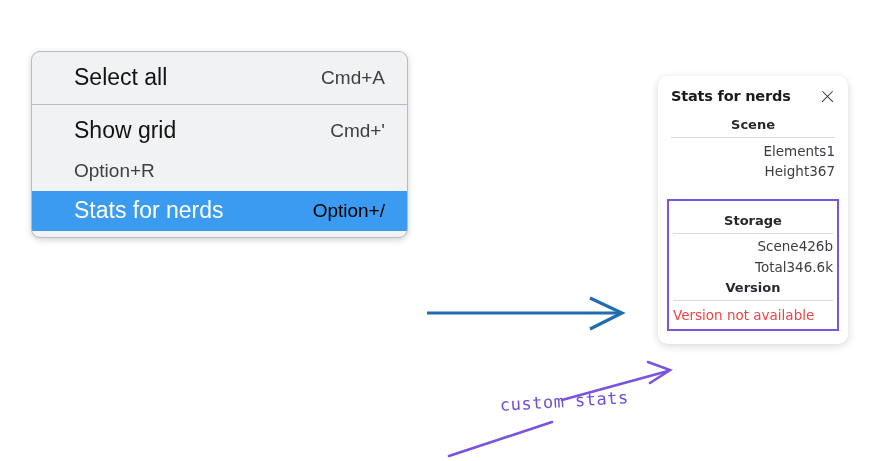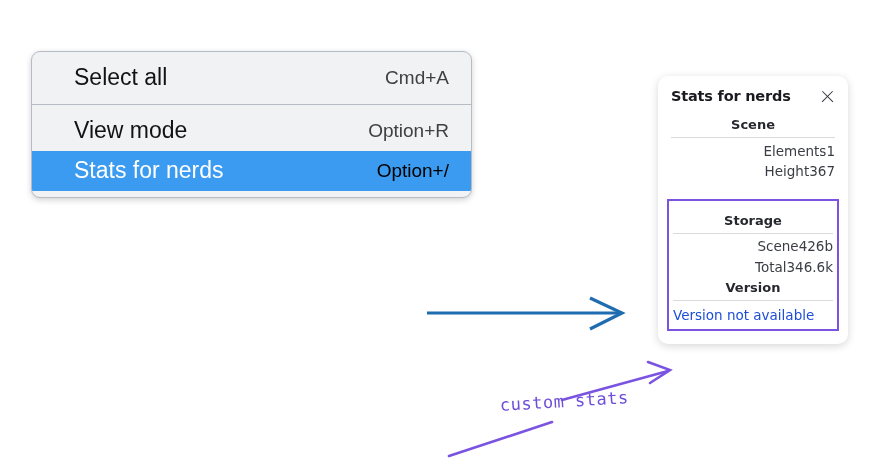--- a/index.html
+++ b/index.html
@@ -14,21 +14,21 @@
     overflow: hidden;
     font-family: "Liberation Sans", sans-serif;
     -webkit-font-smoothing: antialiased;
   }
 
   
   #context-menu {
     position: absolute;
     left: 31px;
     top: 51px;
-    width: 441px;
+    width: 377px;
     background: #f1f2f4;
     border: 1px solid #b6bcc4;
     border-radius: 9px;
     box-shadow: 0 2px 6px rgba(0,0,0,0.18);
     box-sizing: border-box;
     overflow: hidden;
   }
   .menu-section {
     padding: 6px 0;
   }
@@ -131,21 +131,21 @@
   .stat-row .v { white-space: nowrap; }
 
   .highlight-box {
     border: 2px solid #7a53e1;
     margin: 16px -4px 0 -4px;
     padding: 11px 4px 5px 4px;
     box-sizing: border-box;
   }
   .full-row {
     font-size: 13.5px;
-    color: #1d4ed8;
+    color: #ef4444;
     padding: 3px 0 1px 0;
     white-space: nowrap;
   }
 
   
   #annotations {
     position: absolute;
     left: 0; top: 0;
     width: 873px;
     height: 461px;
@@ -171,21 +171,24 @@
 
   <div class="menu-section">
     <div class="menu-item">
       <span class="label">Select all</span>
       <span class="shortcut">Cmd+A</span>
     </div>
   </div>
 
   <div class="menu-section">
     <div class="menu-item">
-      <span class="label">View mode</span>
+      <span class="label">Show grid</span>
+      <span class="shortcut">Cmd+'</span>
+    </div>
+    <div class="menu-item">
       <span class="shortcut">Option+R</span>
     </div>
     <div class="menu-item selected">
       <span class="label">Stats for nerds</span>
       <span class="shortcut">Option+/</span>
     </div>
   </div>
 
 </div>
 

